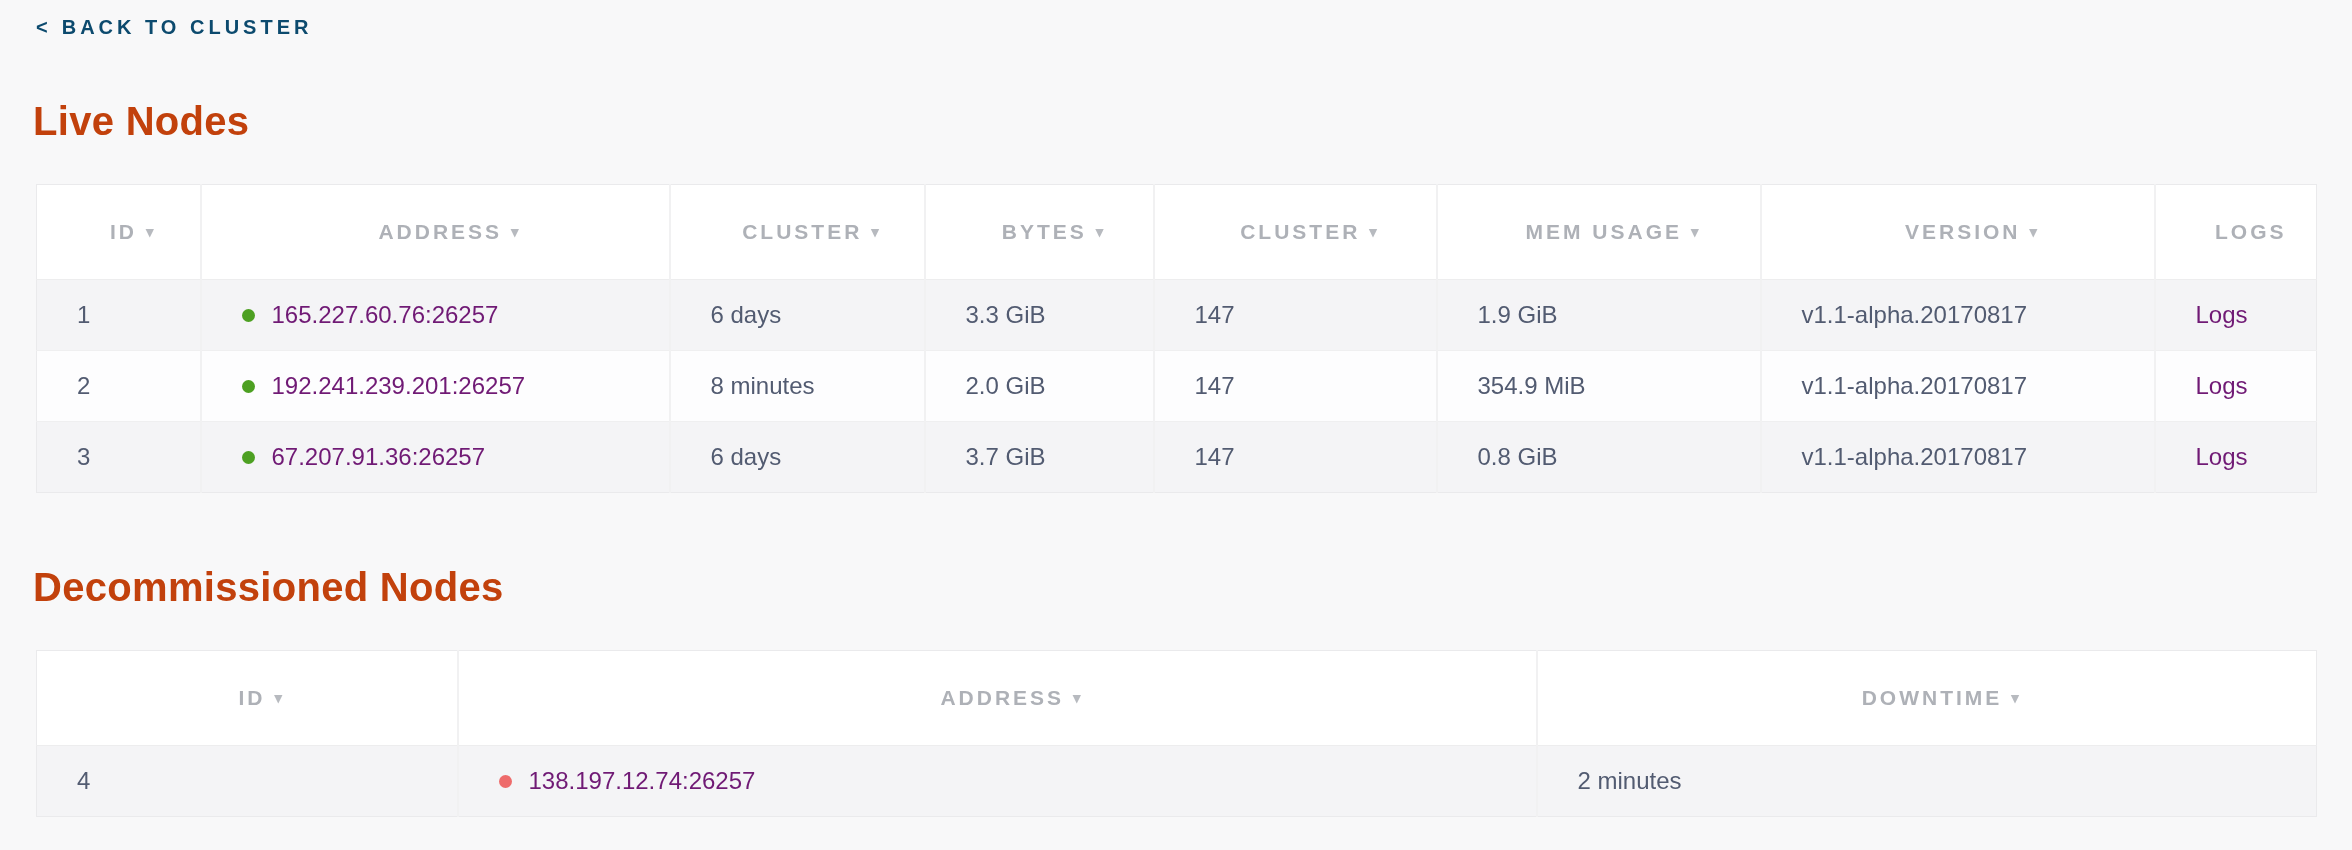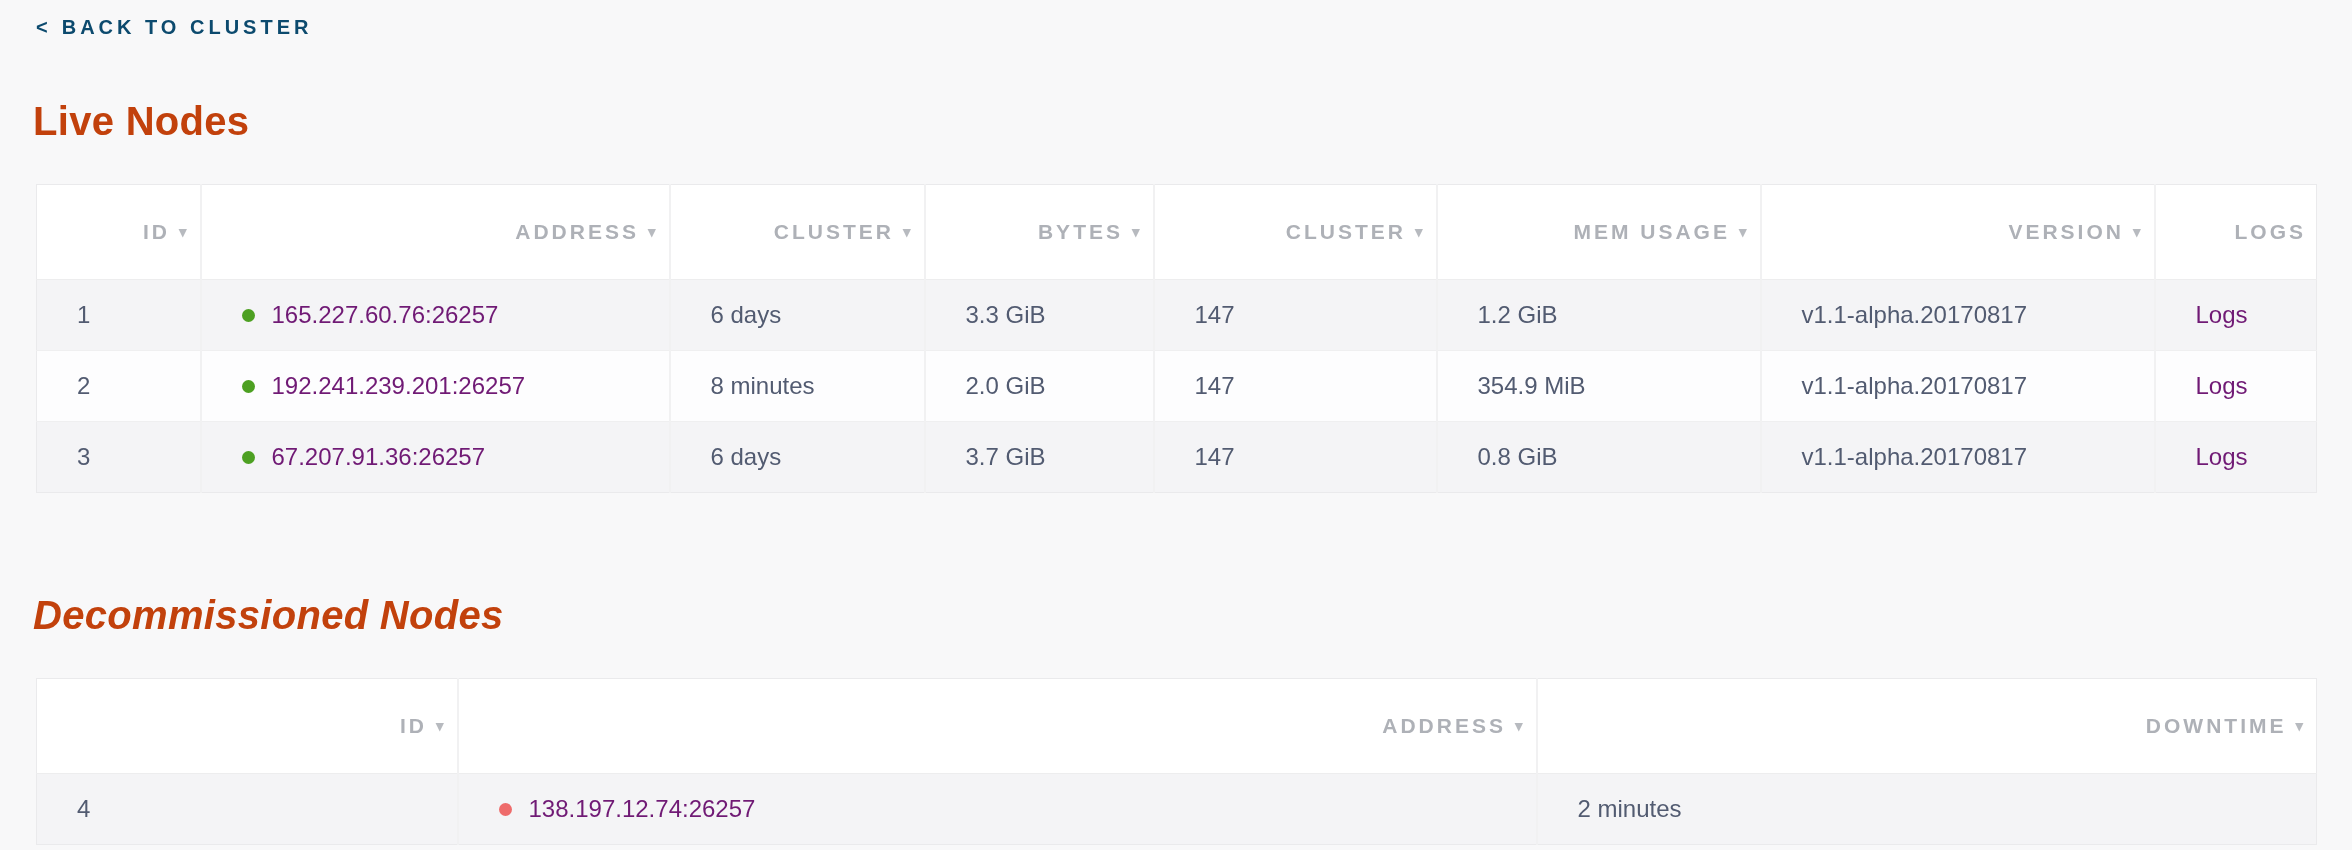--- a/index.html
+++ b/index.html
@@ -22,34 +22,34 @@
     white-space: nowrap;
   }
   .back-link .back-arrow { margin-right: 10px; }
   .section-title {
     margin: 60px 0 40px 33px;
     font-size: 40px;
     font-weight: bold;
     letter-spacing: 0.3px;
     color: #c2410c;
   }
-  .section-title.second { margin-top: 100px; font-style: italic; }
+  .section-title.second { margin-top: 72px; }
   table.nodes-table {
     width: 2280px;
     margin-left: 36px;
     border-collapse: collapse;
     border: 1px solid #eaeaec;
     background: #ffffff;
     table-layout: fixed;
   }
   thead tr { height: 95px; }
   tbody tr { height: 71px; }
   th {
     background: #ffffff;
-    text-align: right;
+    text-align: center;
     vertical-align: middle;
     padding: 0 10px 0 40px;
     font-size: 21px;
     font-weight: bold;
     letter-spacing: 3px;
     color: #aeb1b7;
     border-bottom: 1px solid #ededee;
     white-space: nowrap;
   }
   th + th, td + td { border-left: 2px solid #f1f1f2; }
@@ -118,21 +118,21 @@
       <th><span>LOGS</span></th>
     </tr>
   </thead>
   <tbody>
     <tr class="shaded">
       <td>1</td>
       <td><span class="status-dot live"></span><a class="cell-link">165.227.60.76:26257</a></td>
       <td>6 days</td>
       <td>3.3 GiB</td>
       <td>147</td>
-      <td>1.2 GiB</td>
+      <td>1.9 GiB</td>
       <td>v1.1-alpha.20170817</td>
       <td><a class="cell-link">Logs</a></td>
     </tr>
     <tr class="plain">
       <td>2</td>
       <td><span class="status-dot live"></span><a class="cell-link">192.241.239.201:26257</a></td>
       <td>8 minutes</td>
       <td>2.0 GiB</td>
       <td>147</td>
       <td>354.9 MiB</td>

